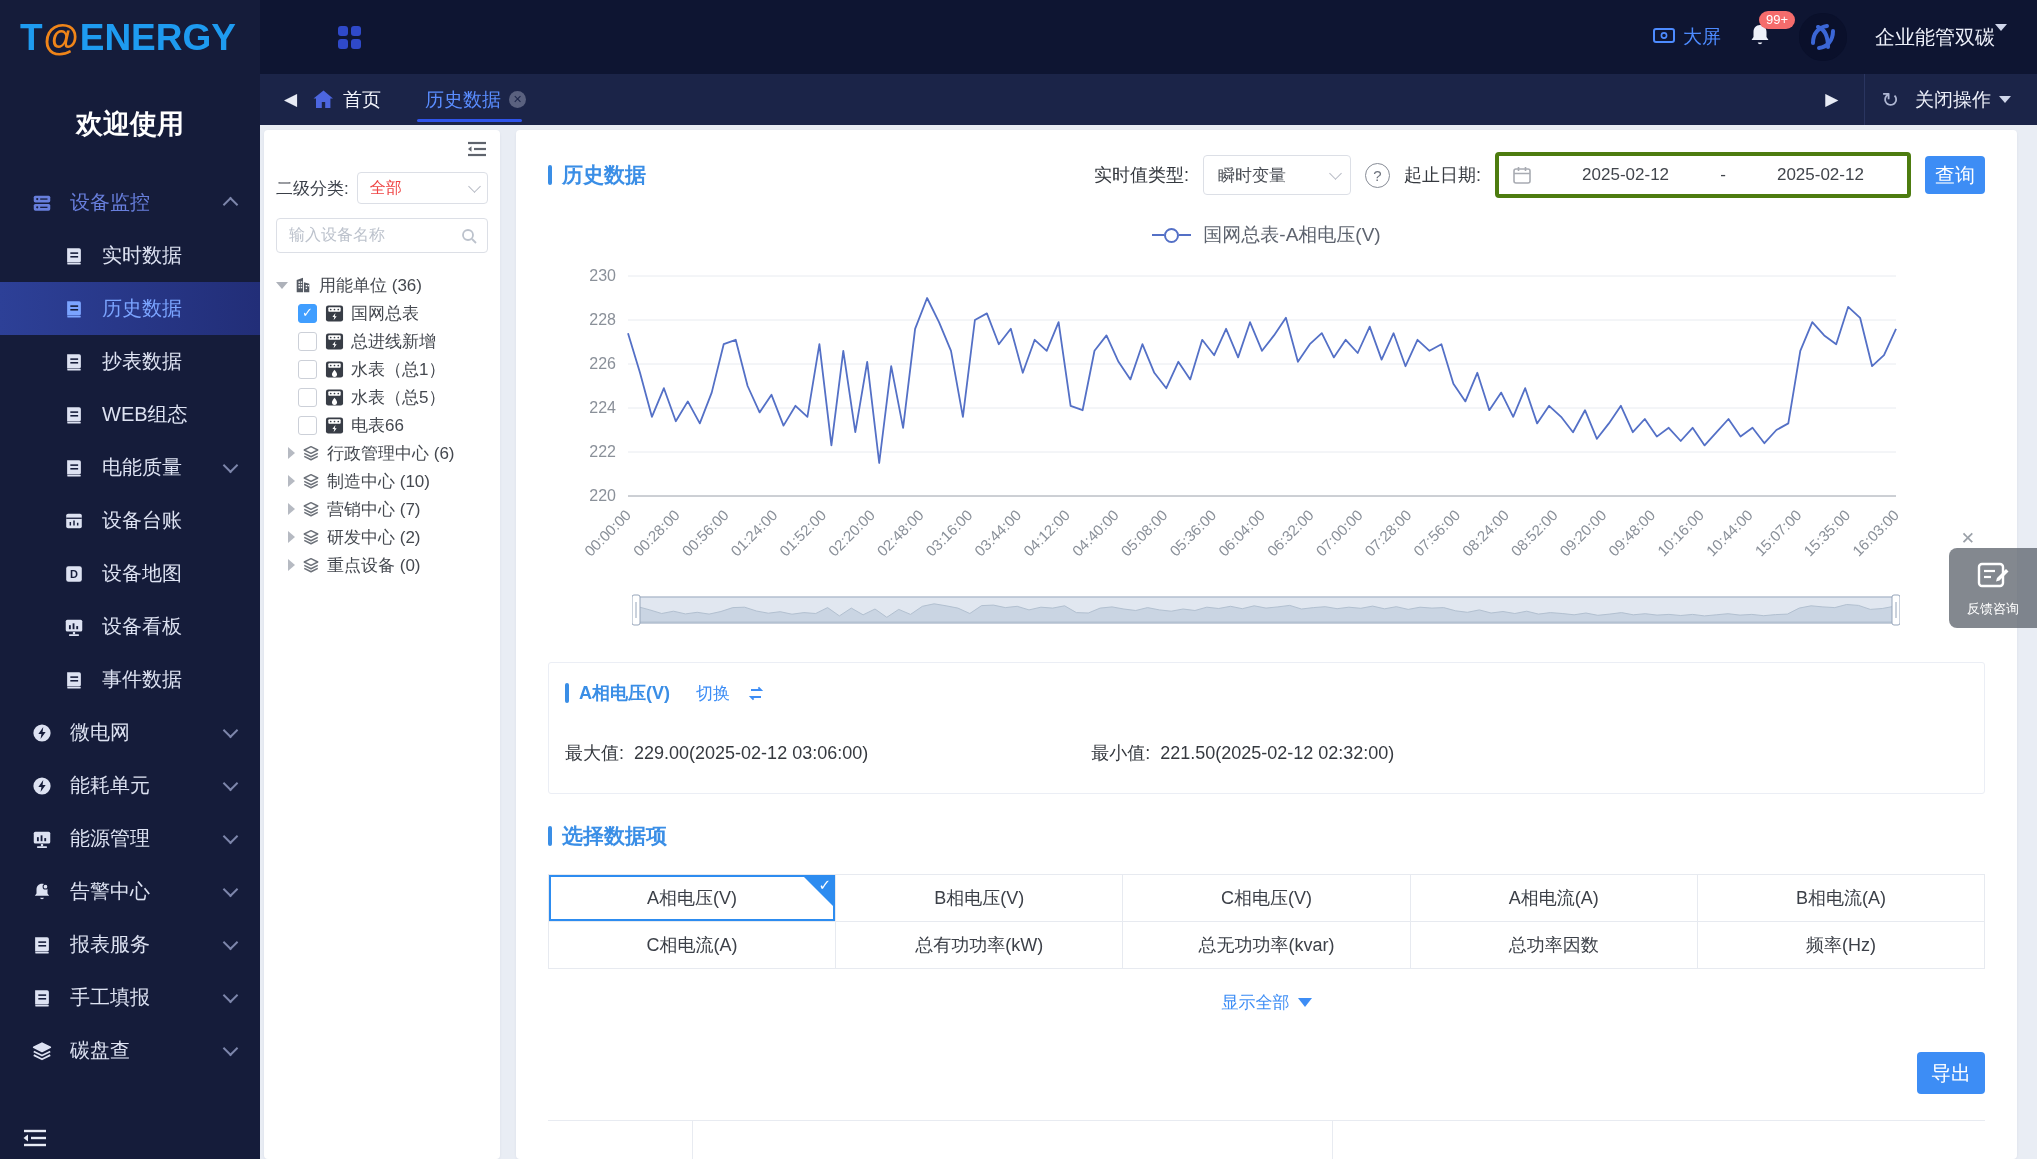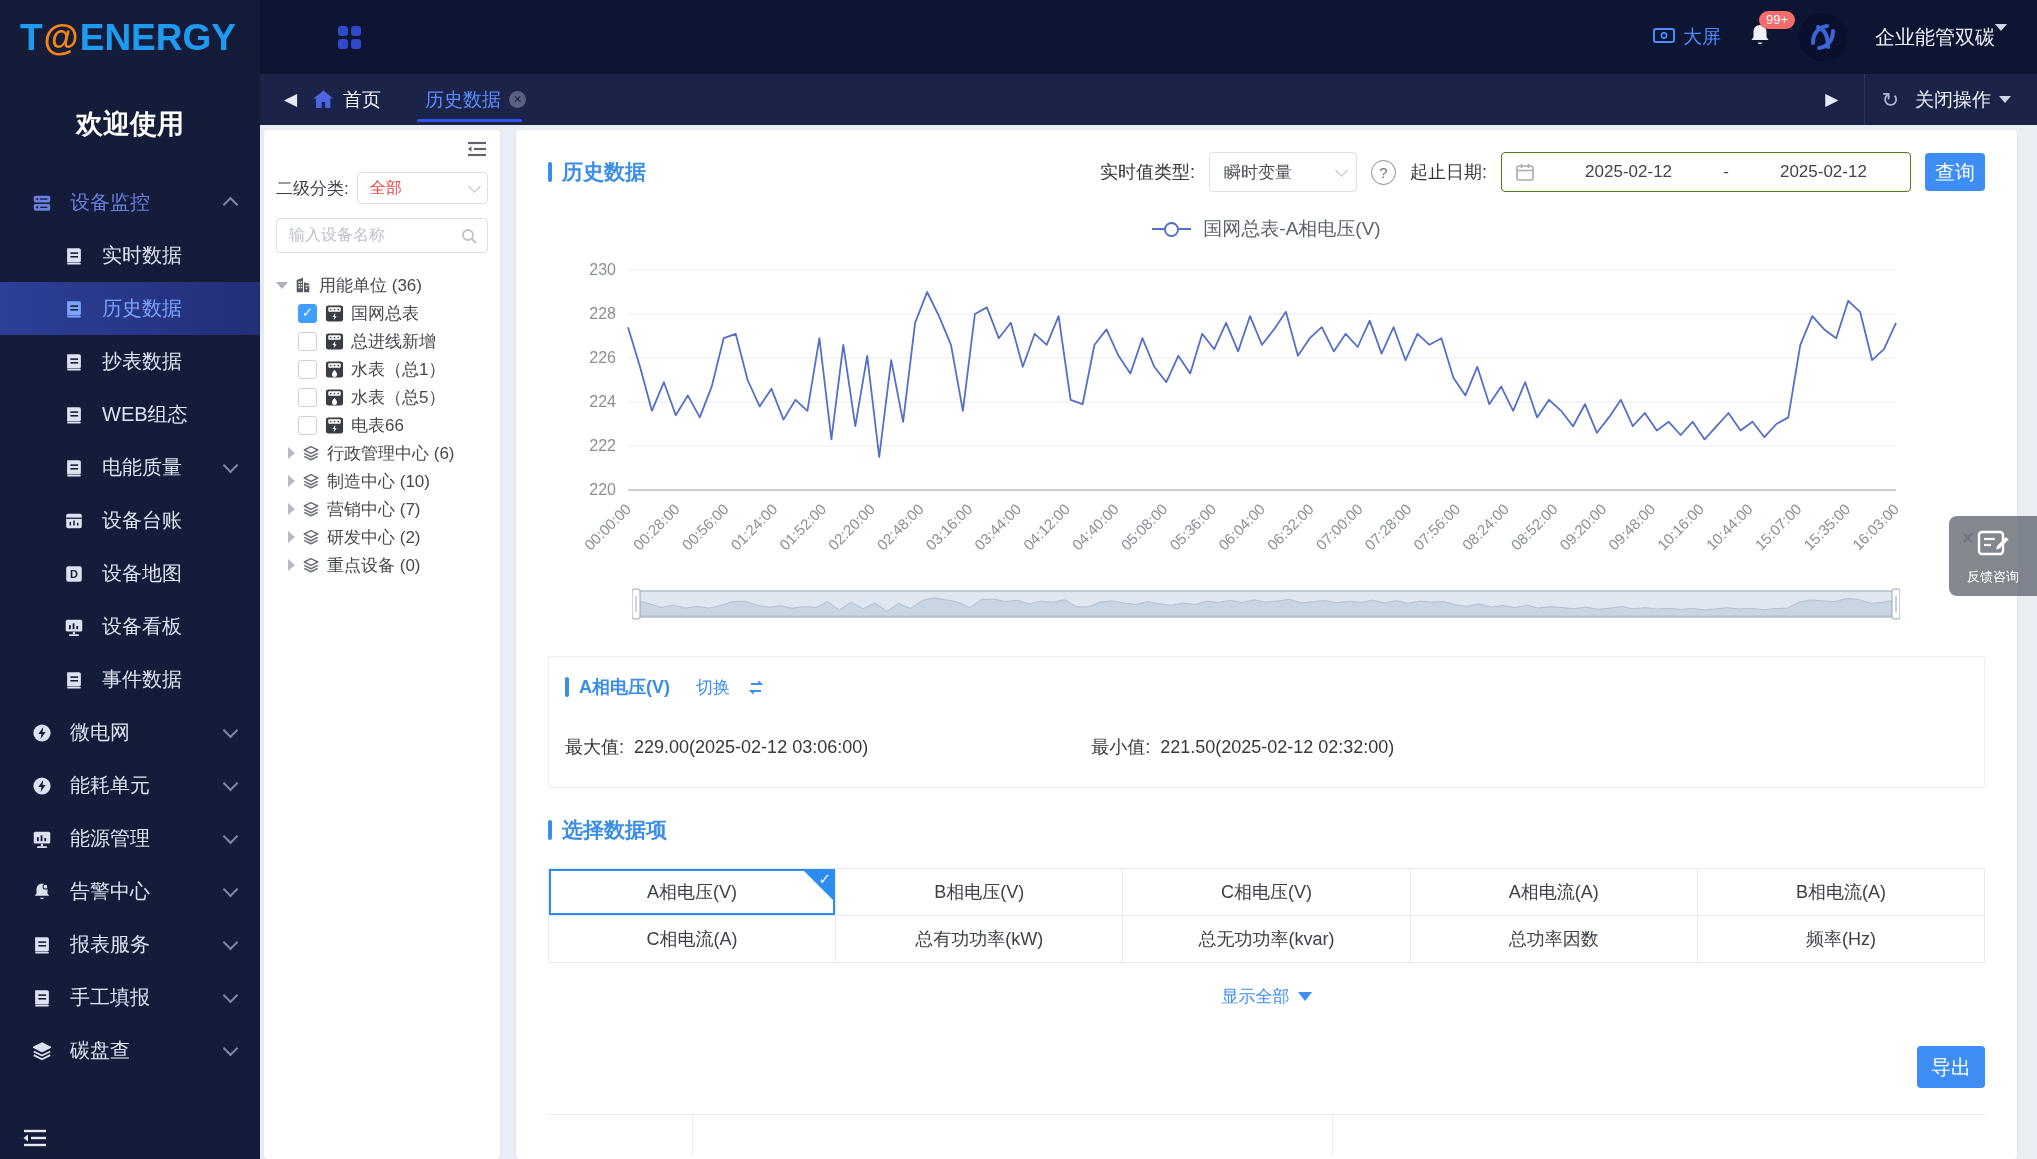--- a/index.html
+++ b/index.html
@@ -73,21 +73,21 @@
 
   .main-panel{flex:1;background:#fff;border-radius:4px;padding:22px 32px 0;min-width:0;box-shadow:0 1px 3px rgba(20,30,60,.06);overflow:hidden}
   .title-row{display:flex;align-items:center}
   .accent-title{display:flex;align-items:center;gap:10px;font-size:21px;color:#3a8ee6;font-weight:600}
   .accent-bar{width:4px;height:20px;background:#3a8ee6;border-radius:2px}
   .query{margin-left:auto;display:flex;align-items:center;gap:14px}
   .q-label{font-size:18px;color:#35393f}
   .select-md{width:122px;height:38px;border:1px solid #dcdfe6;border-radius:4px;display:flex;align-items:center;padding:0 10px 0 14px;color:#4a4e55;font-size:17px;cursor:pointer}
   .select-md .chev2{margin-left:auto}
   .help{width:23px;height:23px;border:1.6px solid #878c96;border-radius:50%;color:#6e737d;font-size:15px;display:flex;align-items:center;justify-content:center}
-  .datebox{width:380px;height:38px;border:1px solid #4d7c0f;border-radius:4px;display:flex;align-items:center;padding:0 14px;color:#41454c;font-size:17px;gap:22px}
+  .datebox{width:380px;height:38px;border:4px solid #4d7c0f;border-radius:4px;display:flex;align-items:center;padding:0 14px;color:#41454c;font-size:17px;gap:22px}
   .datebox .dt{flex:1;text-align:center}
   .btn{background:#3d8df5;color:#fff;border:none;border-radius:4px;font-size:20px;cursor:pointer;font-family:inherit}
   .btn.query-btn{width:60px;height:38px}
   .btn.export-btn{width:68px;height:42px}
 
   .chart-block{margin-top:24px}
   .legend{display:flex;align-items:center;justify-content:center;gap:12px;color:#5d636e;font-size:19px}
   .legend-marker{display:flex;align-items:center}
   .legend-marker .lm-line{width:12px;height:2px;background:#5470c6}
   .legend-marker .lm-circle{width:11px;height:11px;border:2px solid #5470c6;border-radius:50%;background:#fff}
@@ -112,21 +112,21 @@
   .show-all .tri{display:inline-block;width:0;height:0;border-left:7px solid transparent;border-right:7px solid transparent;border-top:9px solid #3d8df5;margin-left:8px;vertical-align:1px}
   .export-row{margin-top:38px;display:flex;justify-content:flex-end}
   .table-sliver{margin-top:26px;border-top:1px solid #e8ebf1;display:flex;height:40px}
   .table-sliver .tc{border-right:1px solid #e8ebf1;height:100%}
   .table-sliver .tc:first-child{width:10%}
   .table-sliver .tc:nth-child(2){width:44.5%}
   .table-sliver .tc:last-child{flex:1;border-right:none}
 
   
   .fb-close{position:fixed;right:62px;top:528px;color:#9aa0a8;font-size:17px;cursor:pointer;z-index:9}
-  .feedback{position:fixed;right:0;top:516px;width:80px;background:rgba(96,103,111,.78);border-radius:8px 0 0 8px;color:#fff;text-align:center;padding:12px 4px 10px;z-index:9;cursor:pointer}
+  .feedback{position:fixed;right:0;top:548px;width:80px;background:rgba(96,103,111,.78);border-radius:8px 0 0 8px;color:#fff;text-align:center;padding:12px 4px 10px;z-index:9;cursor:pointer}
   .feedback .fb-label{font-size:13px;margin-top:6px}
 </style>
 </head>
 <body>
 
 <div class="app">
 
   <aside class="sidebar">
     <div class="logo">
       <span class="lg-t">T</span>

